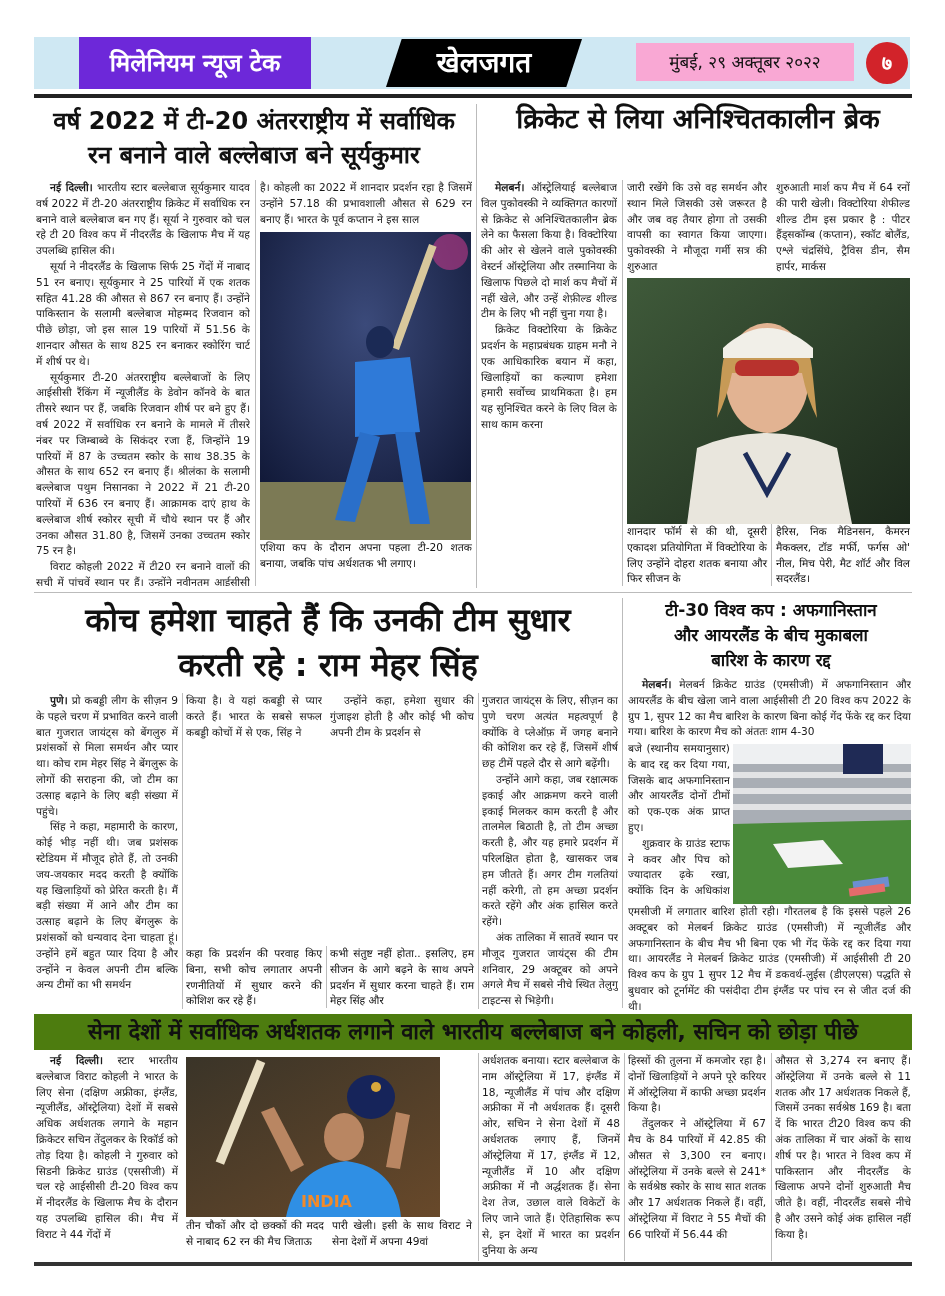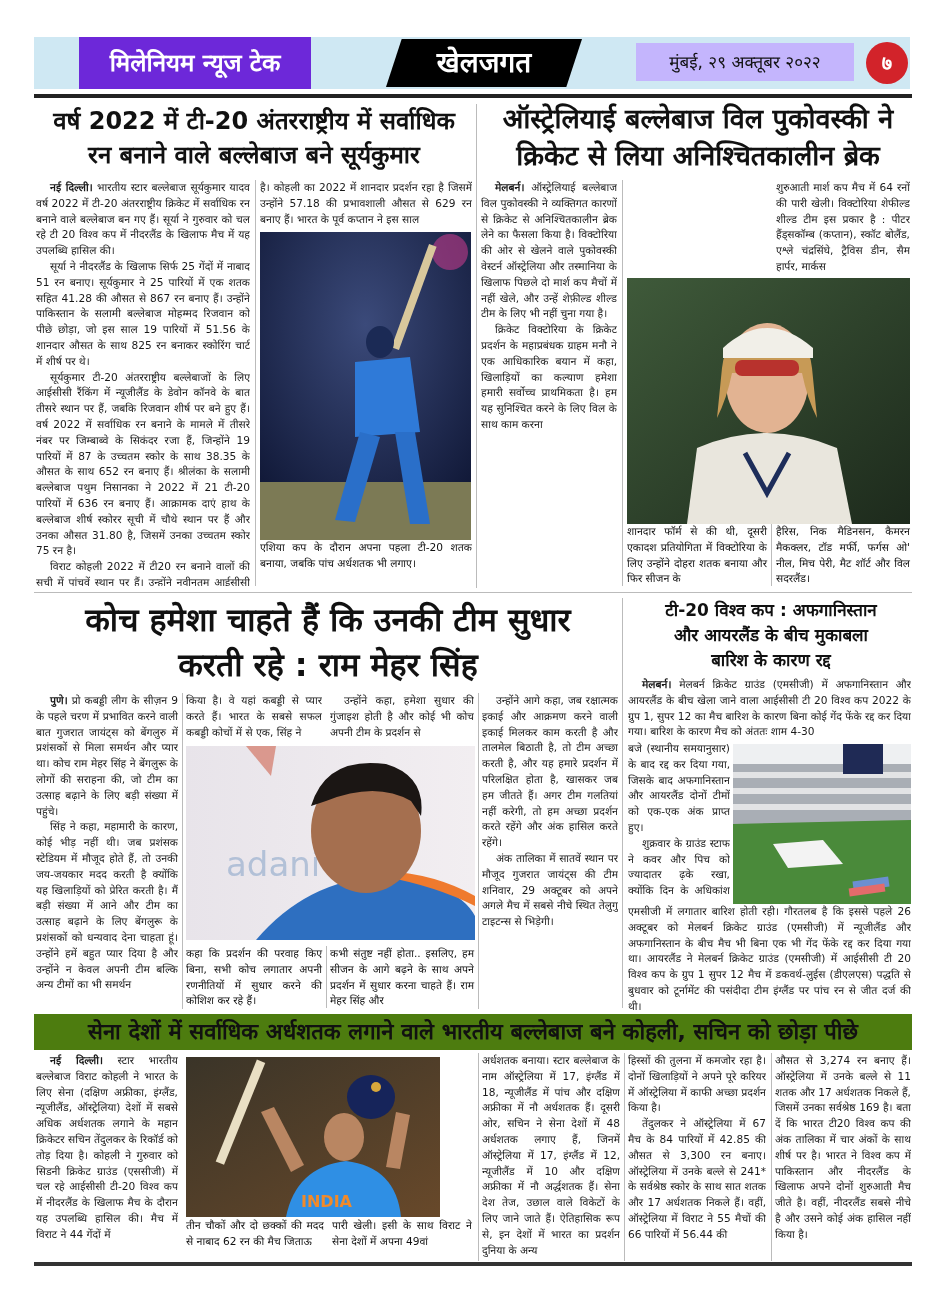--- a/index.html
+++ b/index.html
@@ -7,21 +7,21 @@
   body { font-family: "DejaVu Sans", sans-serif; color: #111; position: relative; }
   .page { position: absolute; left: 0; top: 0; width: 945px; height: 1296px; }
 
   
   .masthead { position: absolute; left: 34px; top: 37px; width: 876px; height: 52px; background: #cfe8f3; }
   .brand { position: absolute; left: 0; top: 0; width: 232px; height: 52px; background: #6d28d9;
            color: #fff; font-weight: bold; font-size: 24px; line-height: 52px; text-align: center; margin-left: 45px; }
   .section { position: absolute; left: 352px; top: 2px; width: 196px; height: 48px; background: #000;
              color: #fff; font-weight: bold; font-size: 28px; line-height: 48px; text-align: center;
              clip-path: polygon(8% 0, 100% 0, 92% 100%, 0 100%); }
-  .dateline { position: absolute; left: 602px; top: 6px; width: 218px; height: 38px; background: #c4b5fd;
+  .dateline { position: absolute; left: 602px; top: 6px; width: 218px; height: 38px; background: #f9a8d4;
               font-size: 17px; line-height: 38px; text-align: center; }
   .pageno { position: absolute; left: 832px; top: 5px; width: 42px; height: 42px; border-radius: 50%;
             background: #d2232a; color: #fff; font-size: 20px; font-weight: bold; line-height: 42px; text-align: center; }
   .rule { position: absolute; left: 34px; top: 94px; width: 878px; height: 4px; background: #222; }
 
   .hl { position: absolute; font-weight: bold; color: #111; text-align: center; line-height: 1.25; }
   .col { position: absolute; font-size: 10.6px; line-height: 15.8px; text-align: justify; color: #1a1a1a; overflow: hidden; }
   .col p { text-indent: 14px; }
   .col .loc { font-weight: bold; }
   .vline { position: absolute; width: 1px; background: #bbb; }
@@ -78,28 +78,30 @@
       <path d="M135 200 L155 200 L170 292 L150 292 Z" fill="#2a6fc9"></path>
     </svg>
   </div>
   <div class="caption" style="left:260px;top:540px;width:212px;">
     <span>एशिया कप के दौरान अपना पहला टी-20 शतक बनाया, जबकि पांच अर्धशतक भी लगाए।</span>
   </div>
 
   <div class="vline" style="left:476px;top:104px;height:484px;"></div>
 
   <div class="hl" style="left:478px;top:100px;width:440px;font-size:27px;line-height:37px;">
-    <div>ऑस्ट्रेलियाई बल्लेबाज विल पुकोवस्की ने</div>
     <div>क्रिकेट से लिया अनिश्चितकालीन ब्रेक</div>
   </div>
   <div class="col" style="left:481px;top:180px;width:136px;height:406px;">
     <p><span class="loc">मेलबर्न।</span> <span>ऑस्ट्रेलियाई बल्लेबाज विल पुकोवस्की ने व्यक्तिगत कारणों से क्रिकेट से अनिश्चितकालीन ब्रेक लेने का फैसला किया है। विक्टोरिया की ओर से खेलने वाले पुकोवस्की वेस्टर्न ऑस्ट्रेलिया और तस्मानिया के खिलाफ पिछले दो मार्श कप मैचों में नहीं खेले, और उन्हें शेफ़ील्ड शील्ड टीम के लिए भी नहीं चुना गया है।</span></p>
     <p>क्रिकेट विक्टोरिया के क्रिकेट प्रदर्शन के महाप्रबंधक ग्राहम मनौ ने एक आधिकारिक बयान में कहा, खिलाड़ियों का कल्याण हमेशा हमारी सर्वोच्च प्राथमिकता है। हम यह सुनिश्चित करने के लिए विल के साथ काम करना</p>
   </div>
   <div class="vline" style="left:622px;top:180px;height:406px;"></div>
+  <div class="col" style="left:627px;top:180px;width:140px;height:96px;">
+    <p style="text-indent:0">जारी रखेंगे कि उसे वह समर्थन और स्थान मिले जिसकी उसे जरूरत है और जब वह तैयार होगा तो उसकी वापसी का स्वागत किया जाएगा। पुकोवस्की ने मौजूदा गर्मी सत्र की शुरुआत</p>
+  </div>
   <div class="col" style="left:776px;top:180px;width:134px;height:96px;">
     <p style="text-indent:0">शुरुआती मार्श कप मैच में 64 रनों की पारी खेली। विक्टोरिया शेफील्ड शील्ड टीम इस प्रकार है : पीटर हैंड्सकॉम्ब (कप्तान), स्कॉट बोलैंड, एश्ले चंद्रसिंघे, ट्रैविस डीन, सैम हार्पर, मार्कस</p>
   </div>
   <div class="photo" style="left:627px;top:278px;width:283px;height:246px;">
     <svg width="283" height="246" viewBox="0 0 283 246">
       <defs>
         <linearGradient id="g2" x1="0" y1="0" x2="1" y2="1">
             <stop offset="0" stop-color="#3f5a3a"></stop>
             <stop offset="1" stop-color="#1d2a1c"></stop>
           </linearGradient>
@@ -131,54 +133,38 @@
     <p><span class="loc">पुणे।</span> <span>प्रो कबड्डी लीग के सीज़न 9 के पहले चरण में प्रभावित करने वाली बात गुजरात जायंट्स को बेंगलुरु में प्रशंसकों से मिला समर्थन और प्यार था। कोच राम मेहर सिंह ने बेंगलुरू के लोगों की सराहना की, जो टीम का उत्साह बढ़ाने के लिए बड़ी संख्या में पहुंचे।</span></p>
     <p>सिंह ने कहा, महामारी के कारण, कोई भीड़ नहीं थी। जब प्रशंसक स्टेडियम में मौजूद होते हैं, तो उनकी जय-जयकार मदद करती है क्योंकि यह खिलाड़ियों को प्रेरित करती है। मैं बड़ी संख्या में आने और टीम का उत्साह बढ़ाने के लिए बेंगलुरू के प्रशंसकों को धन्यवाद देना चाहता हूं। उन्होंने हमें बहुत प्यार दिया है और उन्होंने न केवल अपनी टीम बल्कि अन्य टीमों का भी समर्थन</p>
   </div>
   <div class="vline" style="left:182px;top:693px;height:316px;"></div>
   <div class="col" style="left:186px;top:693px;width:136px;height:48px;">
     <p style="text-indent:0">किया है। वे यहां कबड्डी से प्यार करते हैं। भारत के सबसे सफल कबड्डी कोचों में से एक, सिंह ने</p>
   </div>
   <div class="col" style="left:330px;top:693px;width:144px;height:48px;">
     <p>उन्होंने कहा, हमेशा सुधार की गुंजाइश होती है और कोई भी कोच अपनी टीम के प्रदर्शन से</p>
   </div>
-  <div class="photo" style="left:186px;top:746px;width:289px;height:194px;">
-    <svg width="289" height="194" viewBox="0 0 289 194">
-      <defs>
-        <linearGradient id="g3" x1="0" y1="0" x2="1" y2="0">
-            <stop offset="0" stop-color="#e8e4ea"></stop>
-            <stop offset="1" stop-color="#f2eef1"></stop>
-          </linearGradient>
-      </defs>
-      <rect width="289" height="194" fill="url(#g3)"></rect>
-      <text x="40" y="130" font-size="34" fill="#9bb1cf" font-family="DejaVu Sans, sans-serif" opacity=".7">adani</text>
-      <path d="M60 0 L90 0 L85 30 Z" fill="#c9492f" opacity=".5"></path>
-      <path d="M70 194 Q120 135 195 130 Q270 135 289 170 L289 194 Z" fill="#2e6fc0"></path>
-      <path d="M195 130 Q250 140 289 160 L289 150 Q250 128 200 125 Z" fill="#ef7a2e"></path>
-      <ellipse cx="180" cy="85" rx="55" ry="62" fill="#a56f4f"></ellipse>
-      <path d="M125 60 Q140 10 200 18 Q240 30 235 70 L225 55 Q190 35 140 55 Z" fill="#1b1614"></path>
-    </svg>
-  </div>
   <div class="caption" style="left:186px;top:946px;width:136px;">
     <span>कहा कि प्रदर्शन की परवाह किए बिना, सभी कोच लगातार अपनी रणनीतियों में सुधार करने की कोशिश कर रहे हैं।</span>
   </div>
   <div class="caption" style="left:330px;top:946px;width:144px;">
     <span>कभी संतुष्ट नहीं होता.. इसलिए, हम सीजन के आगे बढ़ने के साथ अपने प्रदर्शन में सुधार करना चाहते हैं। राम मेहर सिंह और</span>
   </div>
   <div class="vline" style="left:326px;top:946px;height:62px;"></div>
   <div class="vline" style="left:478px;top:693px;height:316px;"></div>
   <div class="col" style="left:482px;top:693px;width:136px;height:316px;">
+    <p style="text-indent:0">गुजरात जायंट्स के लिए, सीज़न का पुणे चरण अत्यंत महत्वपूर्ण है क्योंकि वे प्लेऑफ़ में जगह बनाने की कोशिश कर रहे हैं, जिसमें शीर्ष छह टीमें पहले दौर से आगे बढ़ेंगी।</p>
     <p>उन्होंने आगे कहा, जब रक्षात्मक इकाई और आक्रमण करने वाली इकाई मिलकर काम करती है और तालमेल बिठाती है, तो टीम अच्छा करती है, और यह हमारे प्रदर्शन में परिलक्षित होता है, खासकर जब हम जीतते हैं। अगर टीम गलतियां नहीं करेगी, तो हम अच्छा प्रदर्शन करते रहेंगे और अंक हासिल करते रहेंगे।</p>
     <p>अंक तालिका में सातवें स्थान पर मौजूद गुजरात जायंट्स की टीम शनिवार, 29 अक्टूबर को अपने अगले मैच में सबसे नीचे स्थित तेलुगु टाइटन्स से भिड़ेगी।</p>
   </div>
 
   <div class="vline" style="left:622px;top:598px;height:410px;"></div>
 
   <div class="hl" style="left:626px;top:598px;width:290px;font-size:17px;line-height:25px;">
-    <div>टी-20 विश्व कप : अफगानिस्तान</div>
+    <div>टी-30 विश्व कप : अफगानिस्तान</div>
     <div>और आयरलैंड के बीच मुकाबला</div>
     <div>बारिश के कारण रद्द</div>
   </div>
   <div class="col" style="left:628px;top:677px;width:283px;height:64px;">
     <p><span class="loc">मेलबर्न।</span> <span>मेलबर्न क्रिकेट ग्राउंड (एमसीजी) में अफगानिस्तान और आयरलैंड के बीच खेला जाने वाला आईसीसी टी 20 विश्व कप 2022 के ग्रुप 1, सुपर 12 का मैच बारिश के कारण बिना कोई गेंद फेंके रद्द कर दिया गया। बारिश के कारण मैच को अंततः शाम 4-30</span></p>
   </div>
   <div class="col" style="left:628px;top:741px;width:102px;height:160px;">
     <p style="text-indent:0">बजे (स्थानीय समयानुसार) के बाद रद्द कर दिया गया, जिसके बाद अफगानिस्तान और आयरलैंड दोनों टीमों को एक-एक अंक प्राप्त हुए।</p>
     <p>शुक्रवार के ग्राउंड स्टाफ ने कवर और पिच को ज्यादातर ढ़के रखा, क्योंकि दिन के अधिकांश समय</p>
   </div>

